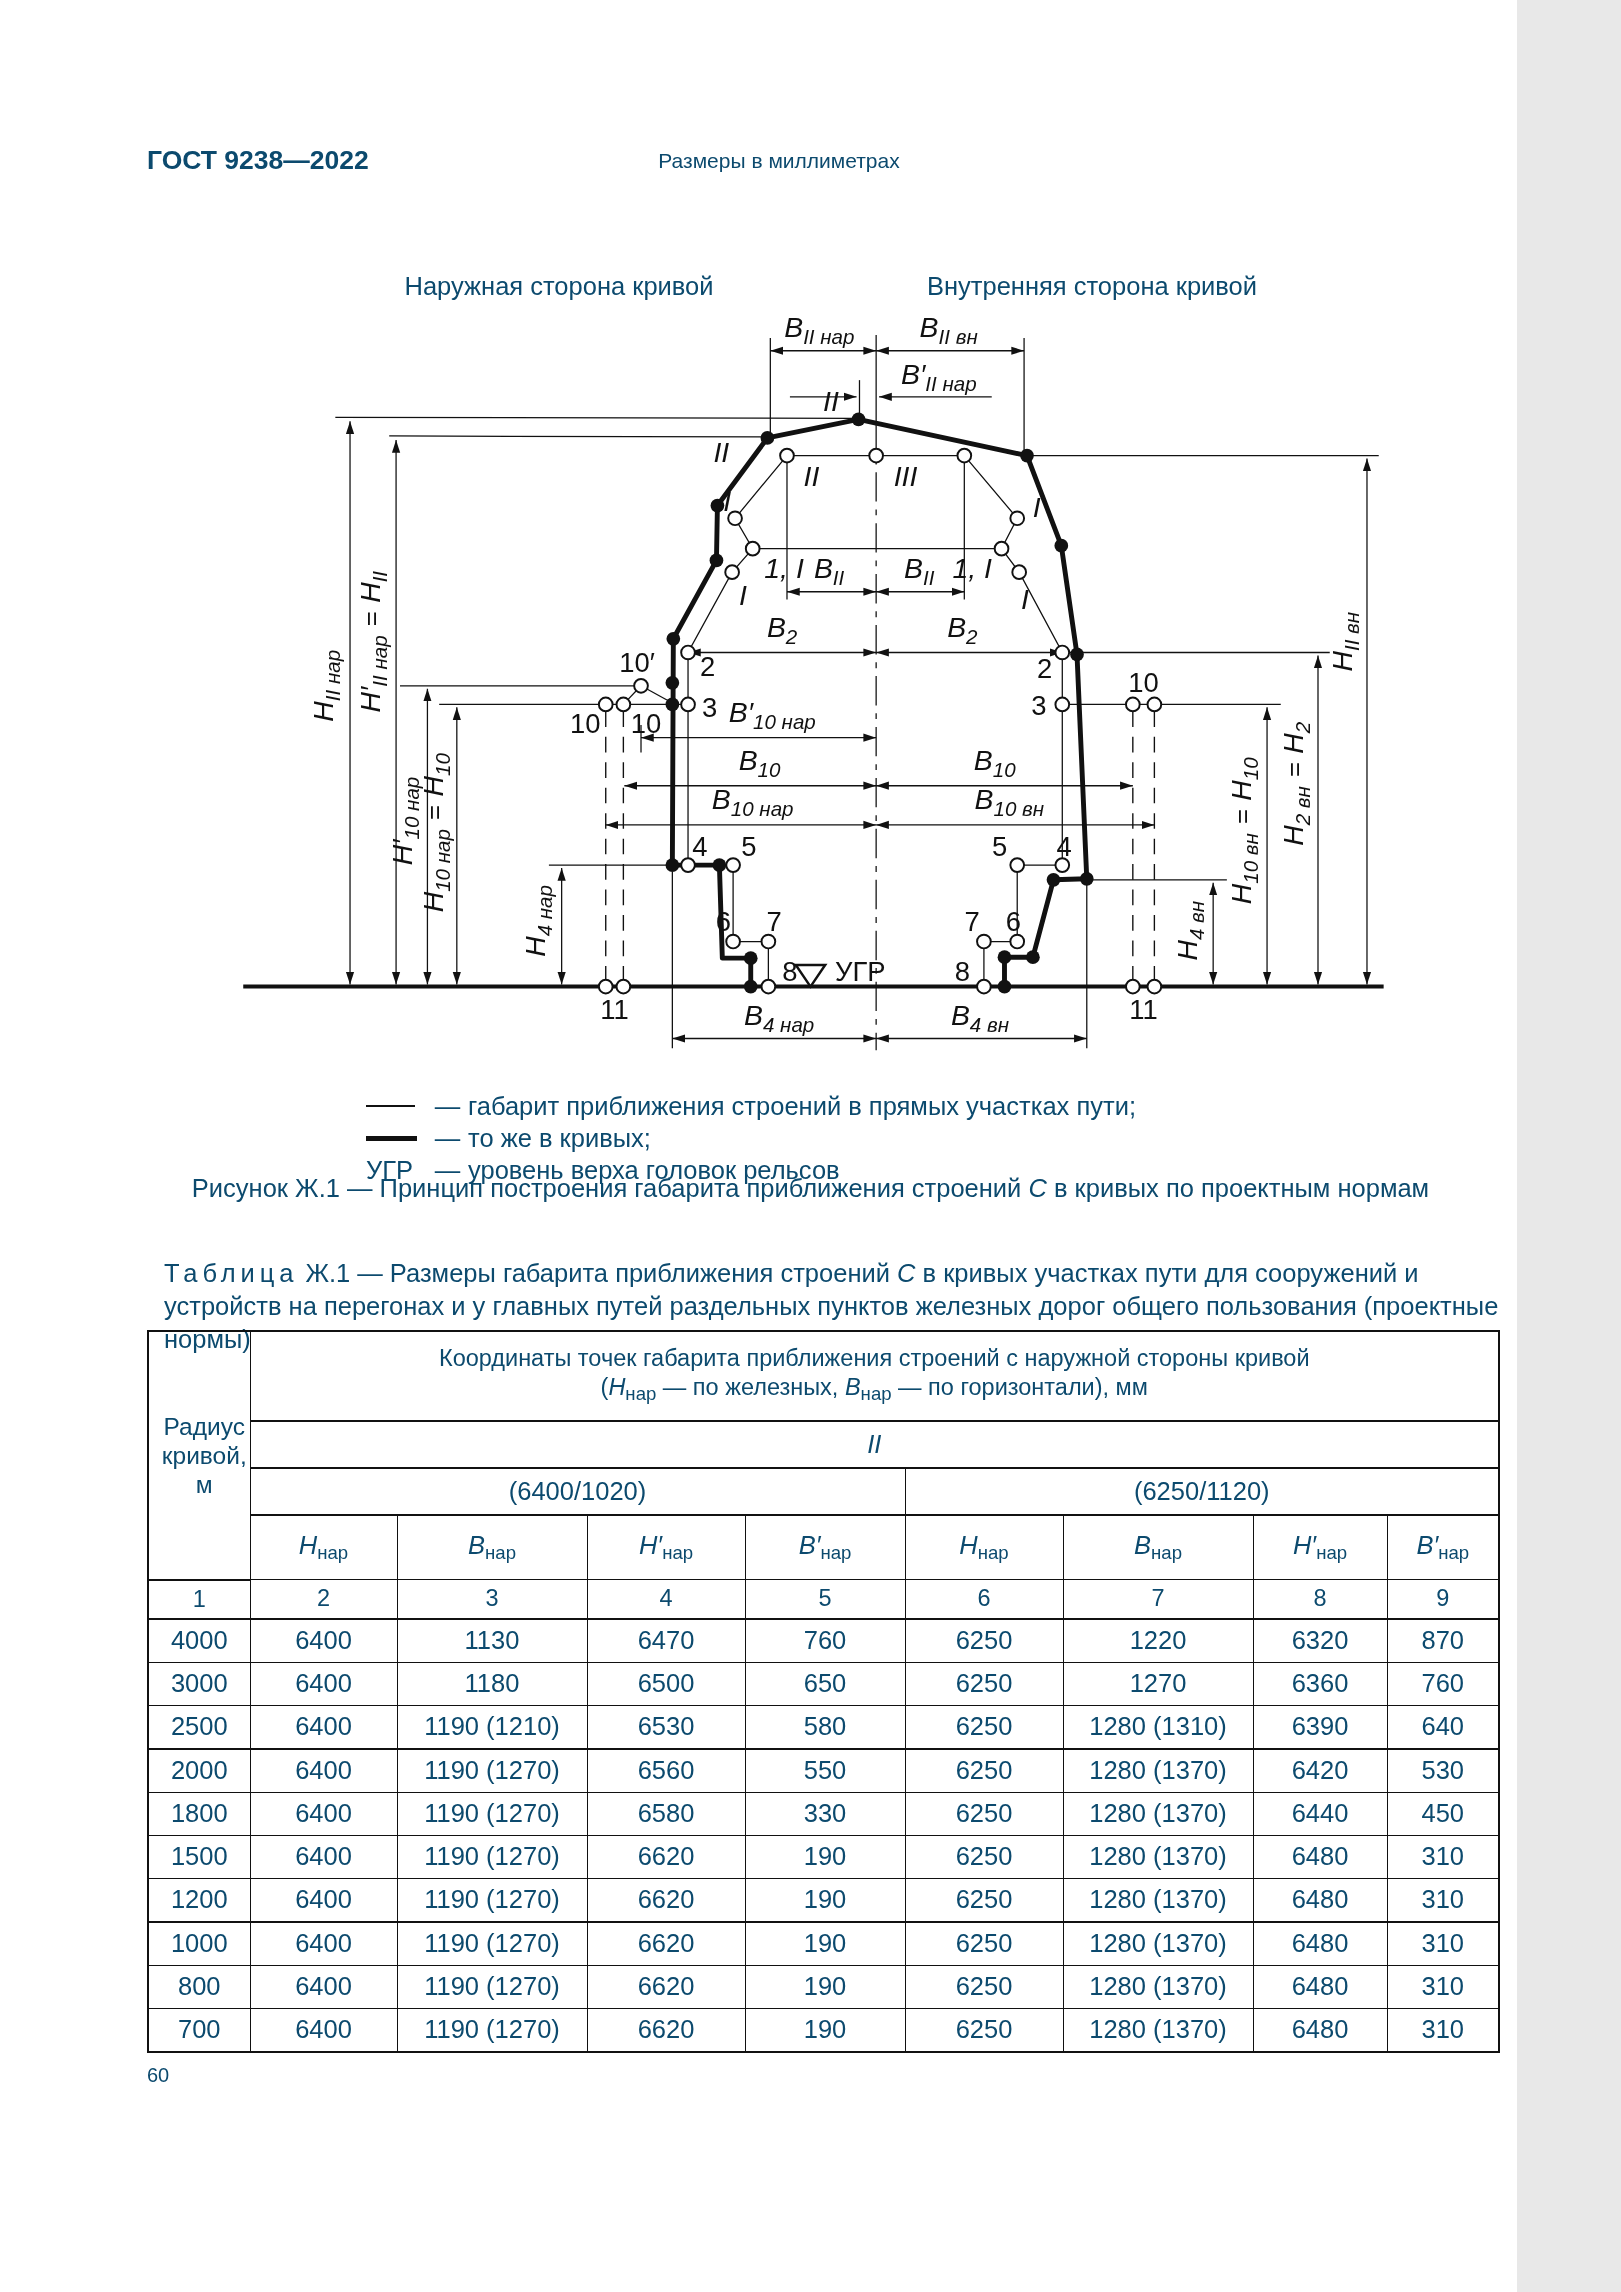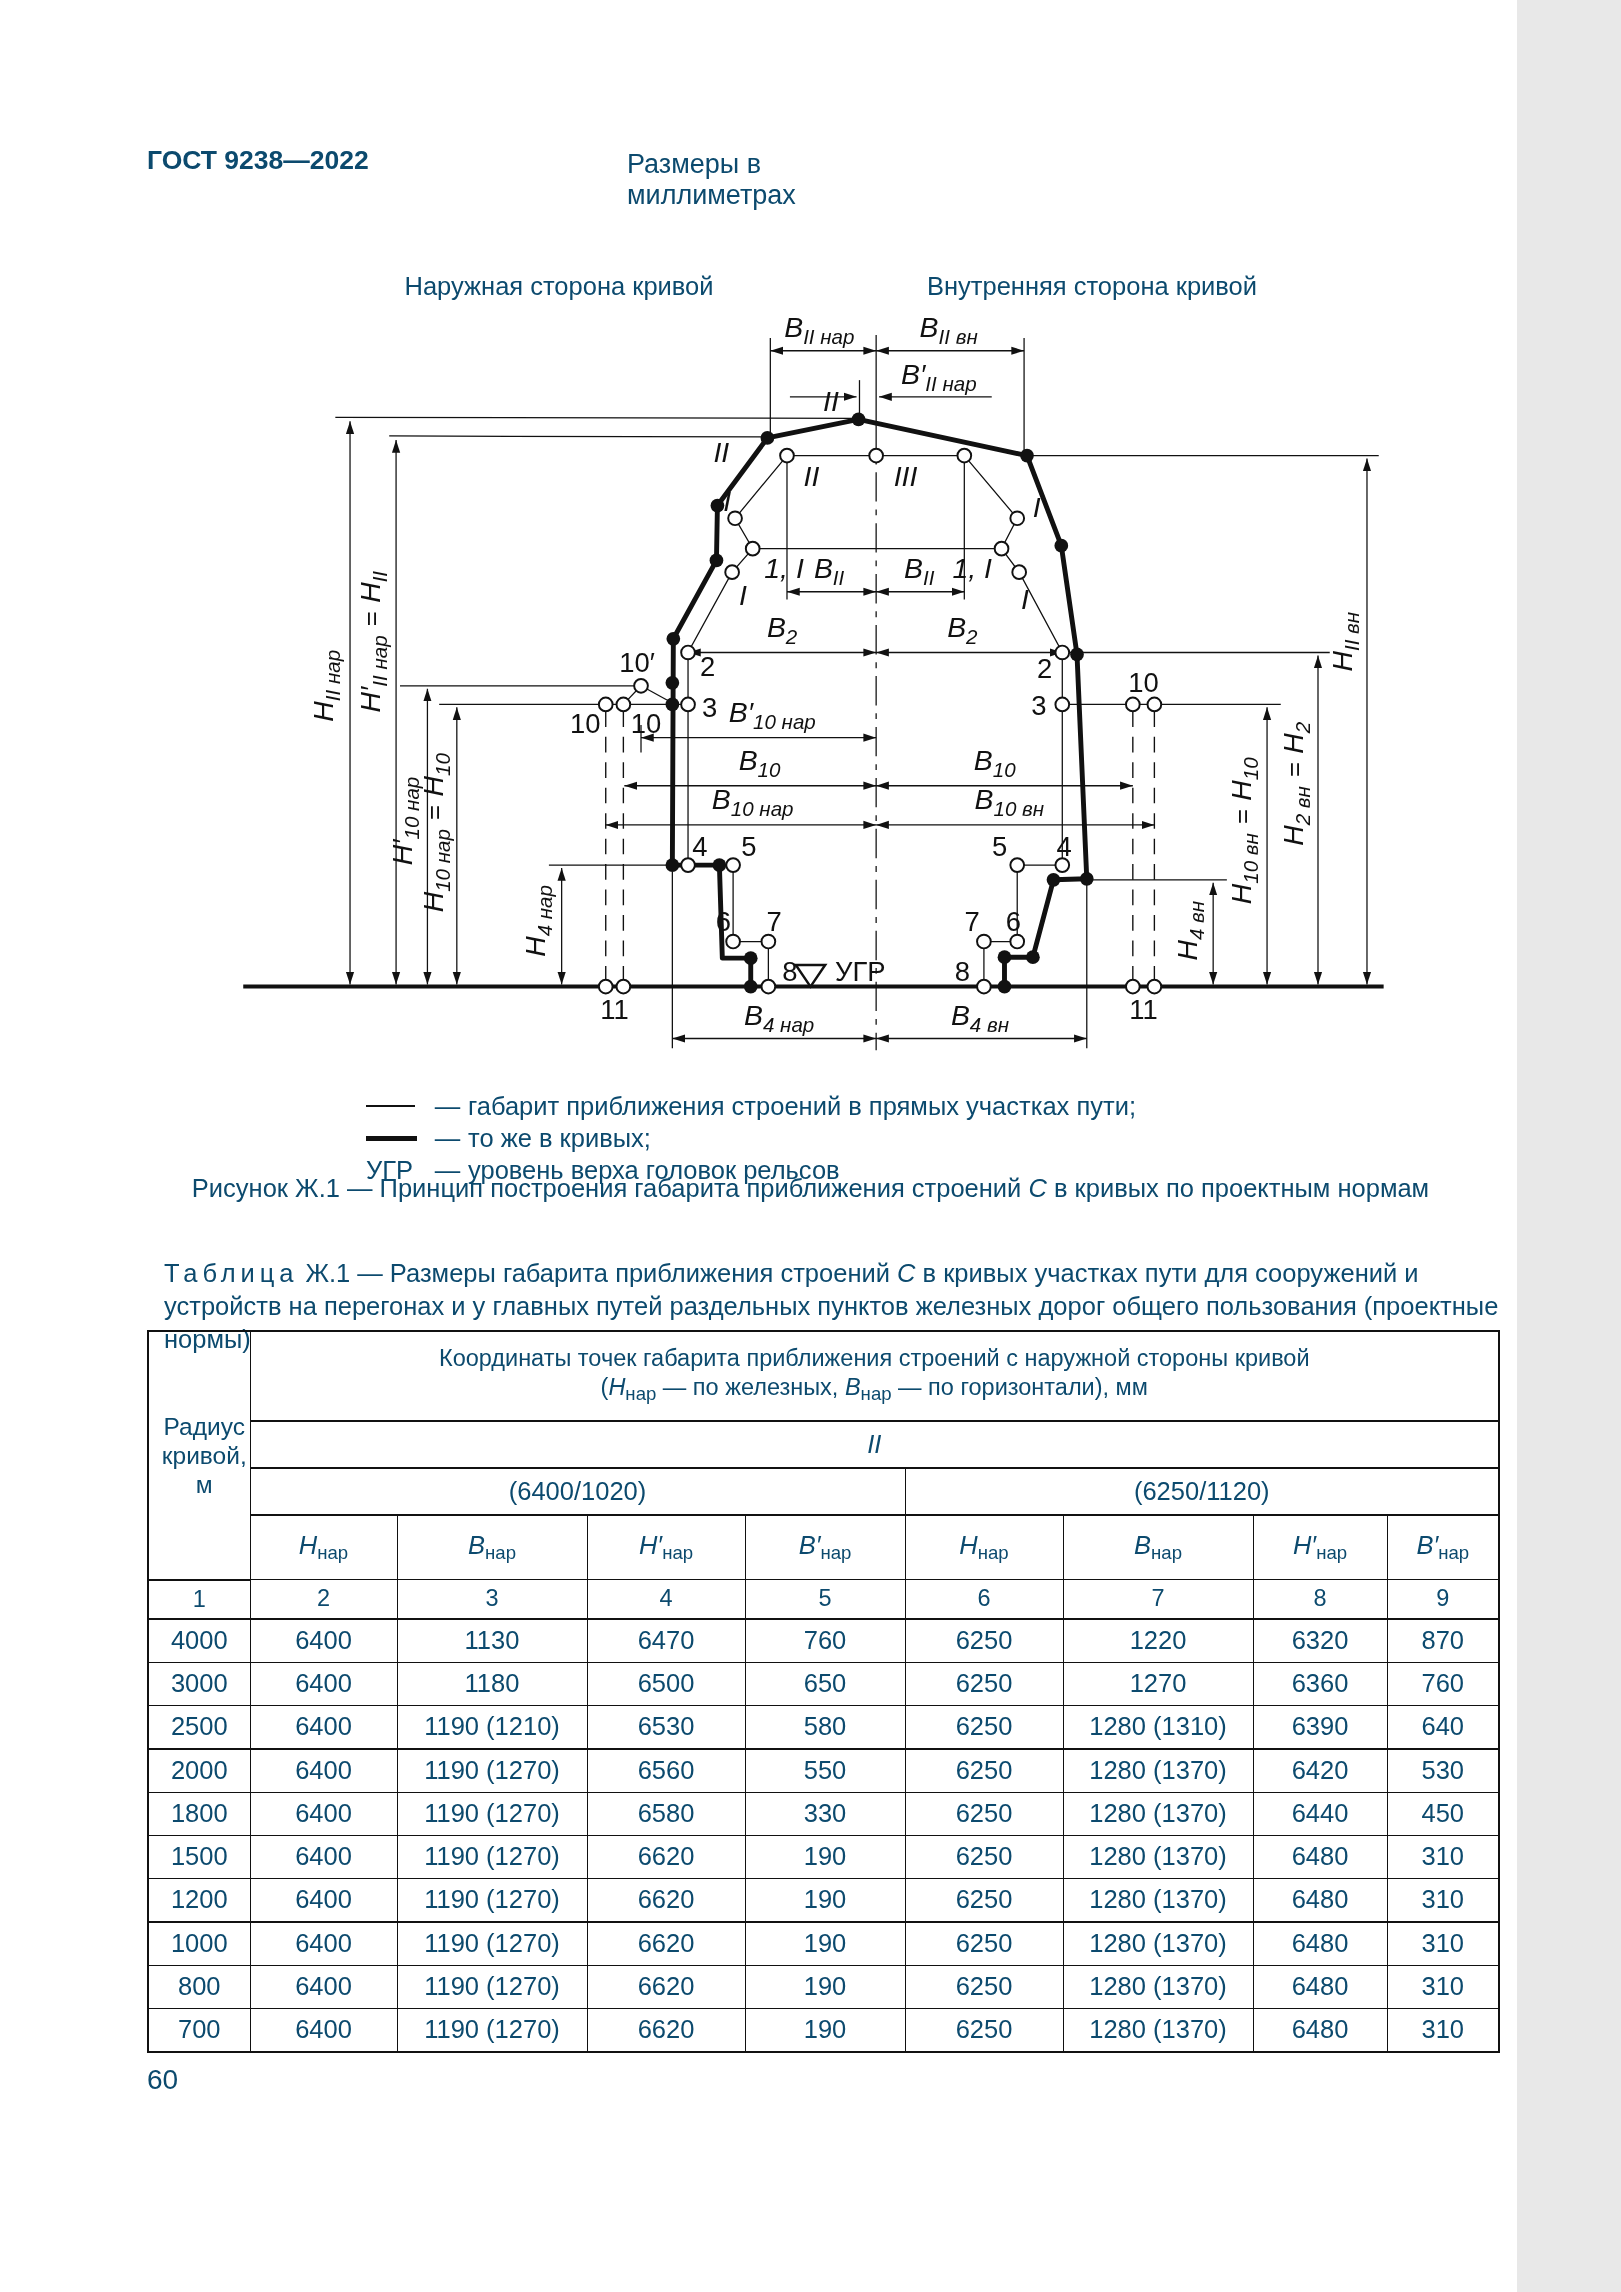--- a/index.html
+++ b/index.html
@@ -1,20 +1,20 @@
 <!DOCTYPE html>
 <html><head>
 <meta charset="utf-8">
 <style>
   html,body{margin:0;padding:0;background:#e8e8e8;}
   #page{position:relative;width:1517px;height:2293px;background:#ffffff;
         font-family:"Liberation Sans",sans-serif;color:#0c4a6e;overflow:hidden;}
   .abs{position:absolute;}
   .doc-title{font-weight:bold;font-size:26.5px;}
-  .units{font-size:27px;text-align:left;}
+  .units{font-size:21px;text-align:center;}
   .side-hdr{font-size:25.5px;white-space:nowrap;transform:translateX(-50%);}
   svg{position:absolute;left:0;top:0;}
   svg text{fill:#111;font-family:"Liberation Sans",sans-serif;}
   .ln{stroke:#111;stroke-width:1.3;fill:none;}
   .ln2{stroke:#111;stroke-width:1.3;fill:none;}
   .thick{stroke:#111;stroke-width:5;fill:none;stroke-linejoin:round;}
   .base{stroke:#111;stroke-width:4;}
   .dash10{stroke:#111;stroke-width:1.4;stroke-dasharray:16 10;}
   .cl{stroke:#111;stroke-width:1.3;stroke-dasharray:30 8 6 8;}
   .dimln{stroke:#111;stroke-width:1.3;}
@@ -37,21 +37,21 @@
   table{border:2px solid #111;}
   tr.hb td{border-bottom-width:2.5px;}
   .thA td{height:88px;font-size:23.5px;line-height:29px;}
   .thB td{height:45px;font-style:italic;}
   .thC td{height:45px;}
   .thD td{height:63px;}
   .thE td{height:37px;font-size:23.5px;}
   .dr td{height:42px;}
   sub.s{font-size:18.6px;vertical-align:-4.9px;}
   i.v{font-style:italic;}
-  .pgnum{font-size:28px;}
+  .pgnum{font-size:20px;}
 </style>
 </head>
 <body>
 
 <div id="page">
 
   <div class="abs doc-title" style="left:147px;top:145px;">ГОСТ 9238—2022</div>
 
   <div class="abs units" style="left:627px;top:149px;width:304px;">Размеры в миллиметрах</div>
 

